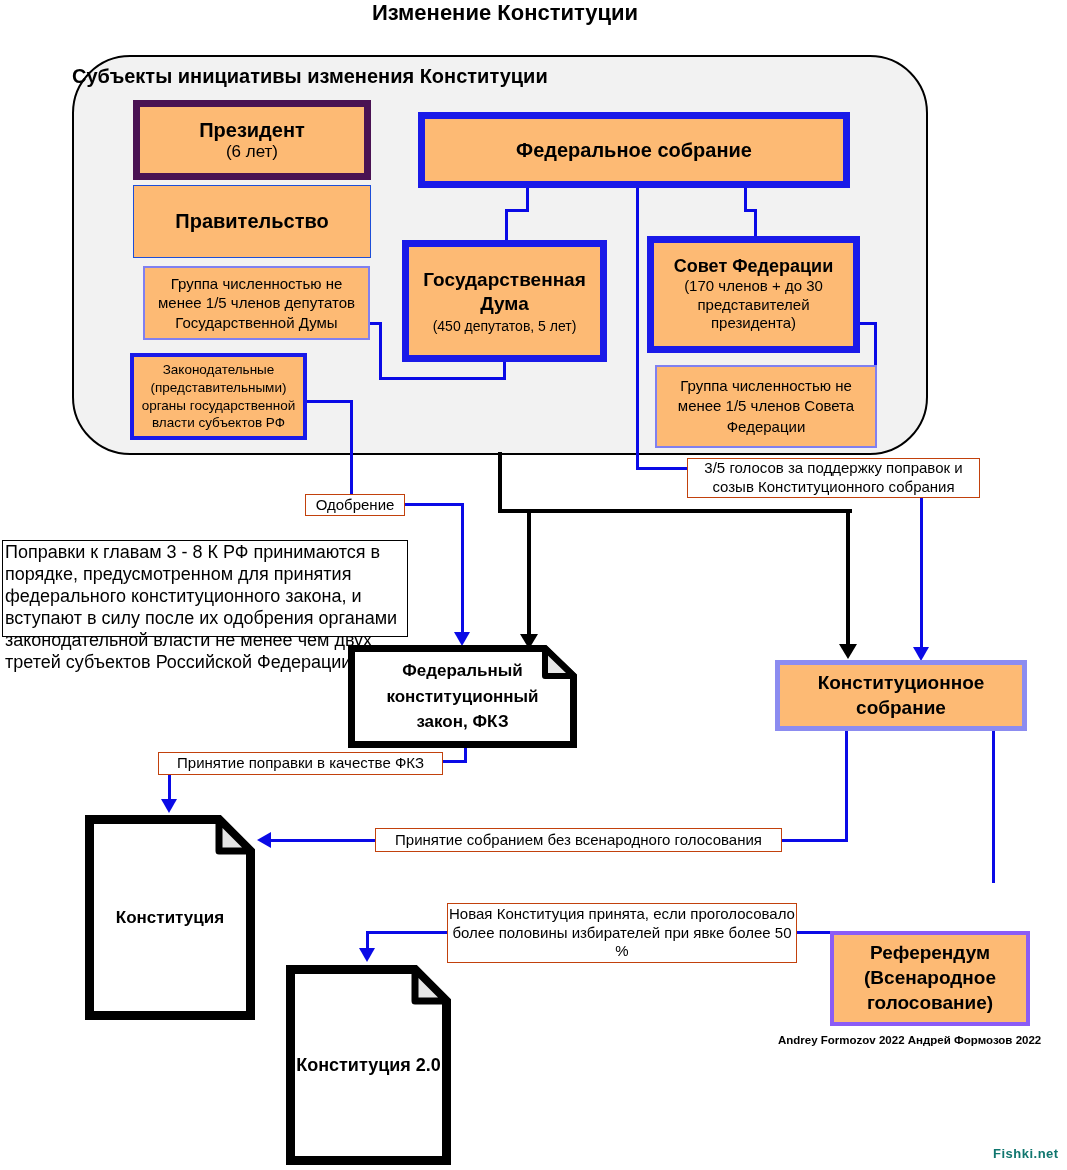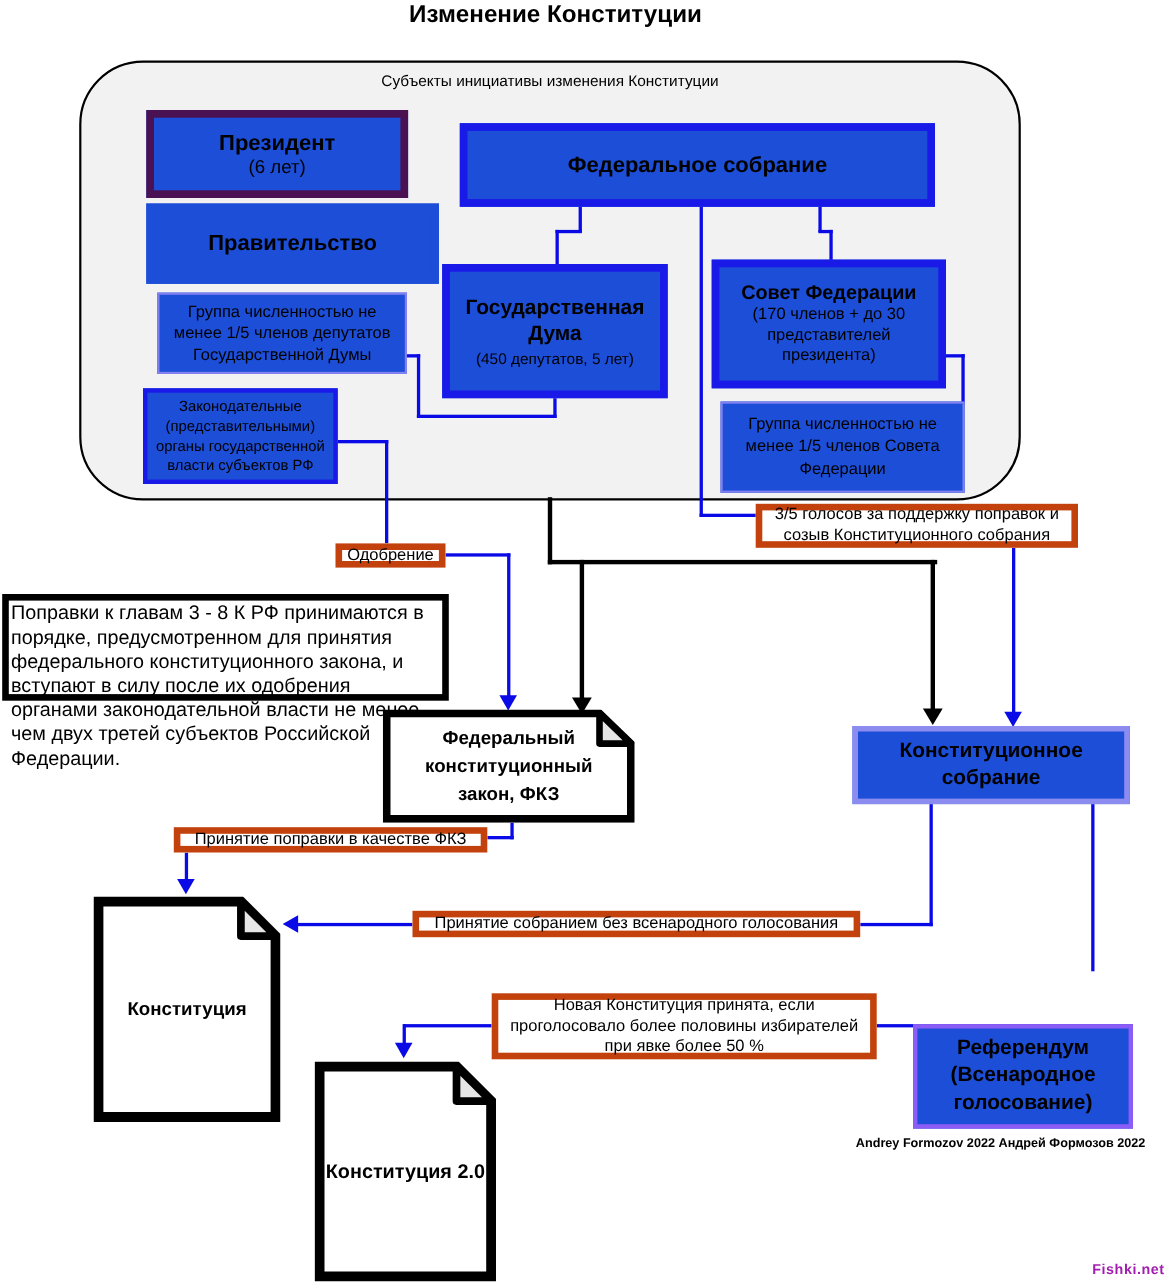--- a/index.html
+++ b/index.html
@@ -1,38 +1,38 @@
 <!DOCTYPE html>
 <html><head>
 <meta charset="utf-8">
 <style>
   html,body{margin:0;padding:0;background:#fff;}
   #page{position:relative;width:1067px;height:1170px;background:#ffffff;
         font-family:"Liberation Sans",sans-serif;color:#000;overflow:hidden;border-radius:30px;}
   .abs{position:absolute;box-sizing:border-box;}
   .center{display:flex;align-items:center;justify-content:center;flex-direction:column;text-align:center;}
-  .box{background:#1d4ed8;}
-  .note{background:#fff;border:6px solid #c2410c;font-size:15px;line-height:1.25;}
+  .box{background:#fdba74;}
+  .note{background:#fff;border:1px solid #c2410c;font-size:15px;line-height:1.25;}
   .line{position:absolute;background:#0a0ae6;}
   .line.k{background:#000;}
   .arrd{position:absolute;width:0;height:0;border-left:8px solid transparent;border-right:8px solid transparent;border-top:14px solid #0a0ae6;}
   .arrd.k{border-left:9px solid transparent;border-right:9px solid transparent;border-top:15px solid #000;}
   .arrl{position:absolute;width:0;height:0;border-top:8px solid transparent;border-bottom:8px solid transparent;border-right:14px solid #0a0ae6;}
   .doc-text{position:absolute;inset:0;display:flex;align-items:center;justify-content:center;text-align:center;font-weight:bold;}
   .b-title{font-weight:bold;}
 </style>
 </head>
 <body>
 
 <div id="page">
 
   <div class="abs" style="left:0;top:4;width:1010px;text-align:center;font-size:22px;font-weight:bold;">Изменение Конституции</div>
 
   <div class="abs" style="left:72px;top:55px;width:856px;height:400px;background:#f2f2f2;border:2px solid #000;border-radius:58px;"></div>
-  <div class="abs" style="left:72px;top:65px;width:856px;text-align:center;font-size:14px;font-weight:normal;">Субъекты инициативы изменения Конституции</div>
+  <div class="abs" style="left:72px;top:65px;width:856px;font-size:20px;font-weight:bold;">Субъекты инициативы изменения Конституции</div>
 
   <div class="line" style="left:526px;top:188px;width:3px;height:23px;"></div>
   <div class="line" style="left:505px;top:209px;width:24px;height:3px;"></div>
   <div class="line" style="left:505px;top:209px;width:3px;height:32px;"></div>
 
   <div class="line" style="left:636px;top:188px;width:3px;height:282px;"></div>
   <div class="line" style="left:636px;top:467px;width:52px;height:3px;"></div>
 
   <div class="line" style="left:744px;top:188px;width:3px;height:23px;"></div>
   <div class="line" style="left:744px;top:209px;width:13px;height:3px;"></div>
@@ -80,21 +80,21 @@
   <div class="line k" style="left:527px;top:509px;width:4px;height:127px;"></div>
   <div class="arrd k" style="left:520px;top:634px;"></div>
   <div class="line k" style="left:846px;top:509px;width:4px;height:137px;"></div>
   <div class="arrd k" style="left:839px;top:644px;"></div>
 
   <div class="abs box center" style="left:133px;top:100px;width:238px;height:80px;border:7px solid #4a1253;">
     <div class="b-title" style="font-size:20px;">Президент</div>
     <div style="font-size:17px;">(6 лет)</div>
   </div>
 
-  <div class="abs box center" style="left:133px;top:185px;width:266px;height:73px;border:7px solid #1d4ed8;">
+  <div class="abs box center" style="left:133px;top:185px;width:238px;height:73px;border:1px solid #1d4ed8;">
     <div class="b-title" style="font-size:20px;">Правительство</div>
   </div>
 
   <div class="abs box center" style="left:418px;top:112px;width:432px;height:76px;border:7px solid #1a1ae8;">
     <div class="b-title" style="font-size:20px;">Федеральное собрание</div>
   </div>
 
   <div class="abs box center" style="left:402px;top:240px;width:205px;height:122px;border:7px solid #1a1ae8;">
     <div class="b-title" style="font-size:19px;line-height:1.25;">Государственная Дума</div>
     <div style="font-size:14px;margin-top:2px;">(450 депутатов, 5 лет)</div>
@@ -151,15 +151,15 @@
   <div class="abs" style="left:286px;top:965px;width:165px;height:200px;">
     <svg width="165" height="200" style="position:absolute;inset:0;">
       <path d="M4.5,4.5 H129 L160.5,36 V195.5 H4.5 Z" fill="#ffffff" stroke="#000" stroke-width="9"></path>
       <path d="M129,4.5 L160.5,36 L129,36 Z" fill="#e6e6e6" stroke="#000" stroke-width="7" stroke-linejoin="round"></path>
     </svg>
     <div class="doc-text" style="font-size:18px;">Конституция 2.0</div>
   </div>
 
   <div class="abs" style="left:778px;top:1034px;font-size:11.5px;font-weight:bold;">Andrey Formozov 2022 Андрей Формозов 2022</div>
 
-  <div class="abs" style="left:993px;top:1146px;font-size:13px;font-weight:bold;color:#a21caf;letter-spacing:0.5px;">Fishki.net</div>
+  <div class="abs" style="left:993px;top:1146px;font-size:13px;font-weight:bold;color:#0f766e;letter-spacing:0.5px;">Fishki.net</div>
 
 </div>
 
 </body></html>

